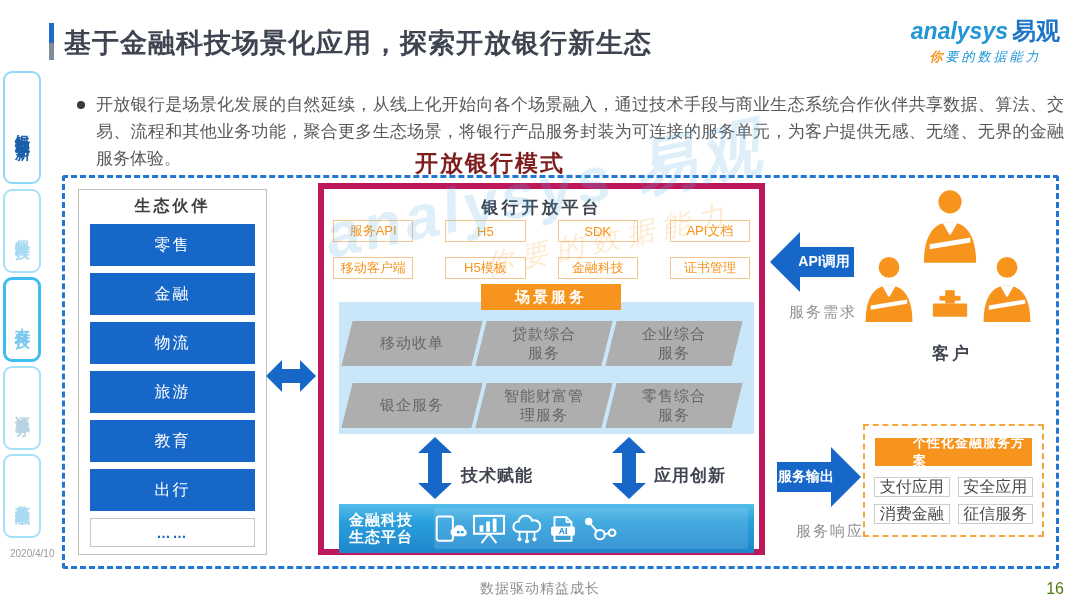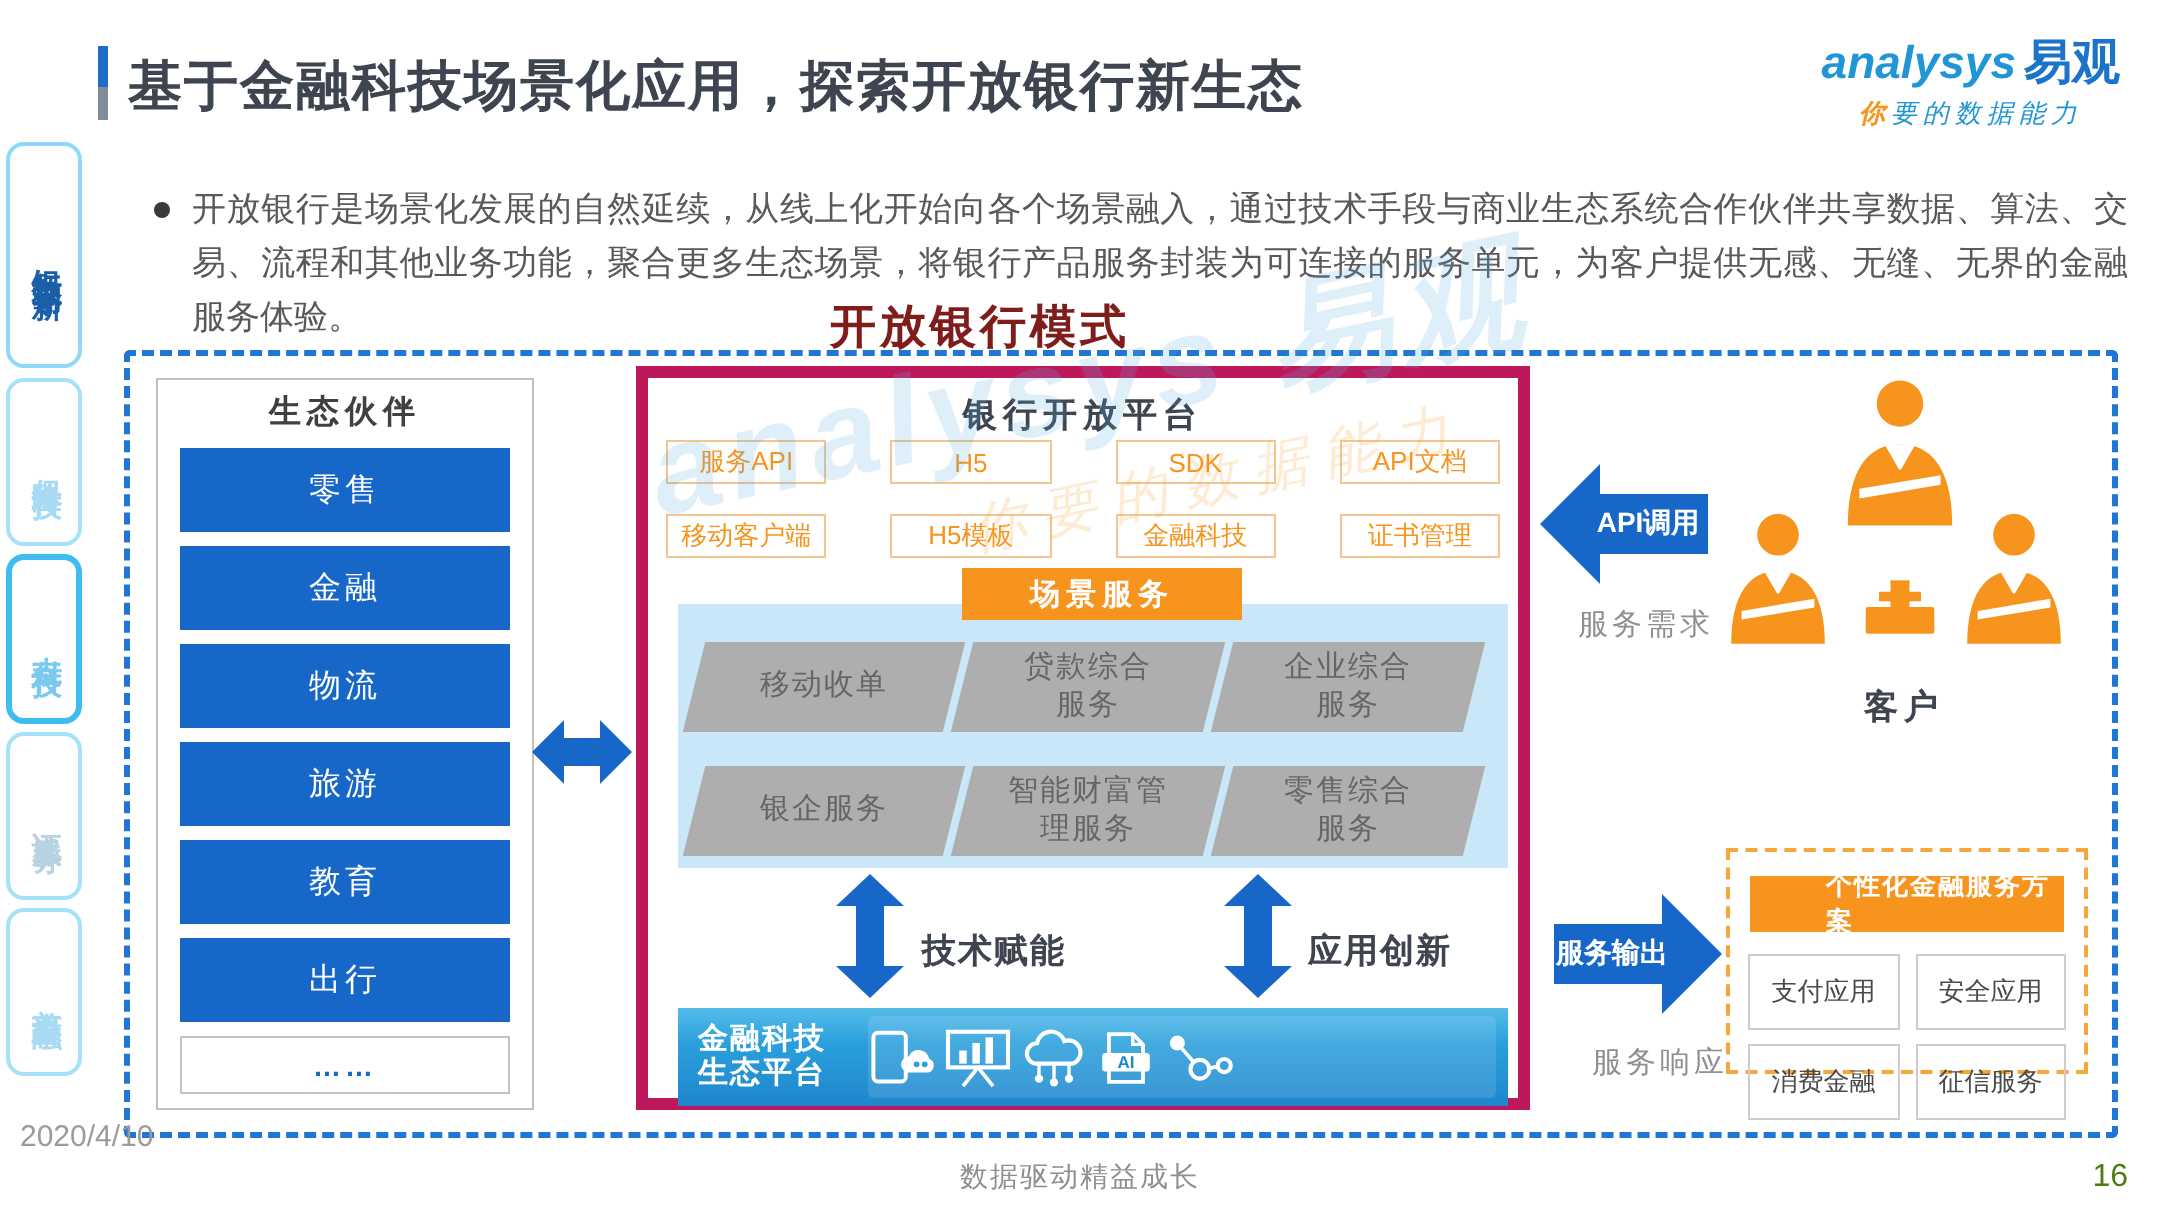--- a/index.html
+++ b/index.html
@@ -110,33 +110,33 @@
   .cust-label { position:absolute; left:60px; top:156px; width:80px; text-align:center;
     font-size:17px; font-weight:700; color:#3E4450; letter-spacing:3px; }
 
   .solution { position:absolute; left:863px; top:424px; width:181px; height:113px;
     border:2px dashed #F7A63C; background:#fff; }
   .solution .shead { position:absolute; left:10px; right:10px; top:12px; height:28px;
     background:#F7941D; color:#fff; font-size:13px; font-weight:700; letter-spacing:1px;
     display:flex; align-items:center; justify-content:center;padding-left:38px; }
   .solution .sgrid { position:absolute; left:9px; right:9px; top:51px; display:grid;
     grid-template-columns:1fr 1fr; column-gap:8px; row-gap:7px; }
-  .solution .sitem { height:38px; border:1px solid #CCC; color:#4A4A4A; font-size:13px;
+  .solution .sitem { height:20px; border:1px solid #CCC; color:#4A4A4A; font-size:16px;
     display:flex; align-items:center; justify-content:center; }
 
   
   .watermark { position:absolute; left:330px; top:195px; width:480px; transform:rotate(-12deg);
     transform-origin:left center; z-index:6; pointer-events:none; }
   .watermark .w1 { font-size:62px; font-weight:700; font-style:italic; color:rgba(90,175,225,0.20);
     letter-spacing:4px; white-space:nowrap; }
   .watermark .w2 { margin-left:150px; font-size:28px; font-style:italic;
     color:rgba(250,165,60,0.22); letter-spacing:8px; white-space:nowrap; }
 
   
-  .footer-date { position:absolute; left:10px; top:560px; font-size:15px; color:#9B9B9B; }
+  .footer-date { position:absolute; left:10px; top:548px; font-size:10px; color:#9B9B9B; }
   .footer-slogan { position:absolute; left:0; right:0; top:580px; text-align:center;
     font-size:14px; color:#8F8F8F; letter-spacing:1px; }
   .footer-page { position:absolute; right:16px; top:580px; font-size:16px; color:#4d7c0f; }
 </style>
 </head>
 <body>
 
 <div class="slide">
 
   <div class="accent-bar"></div>

